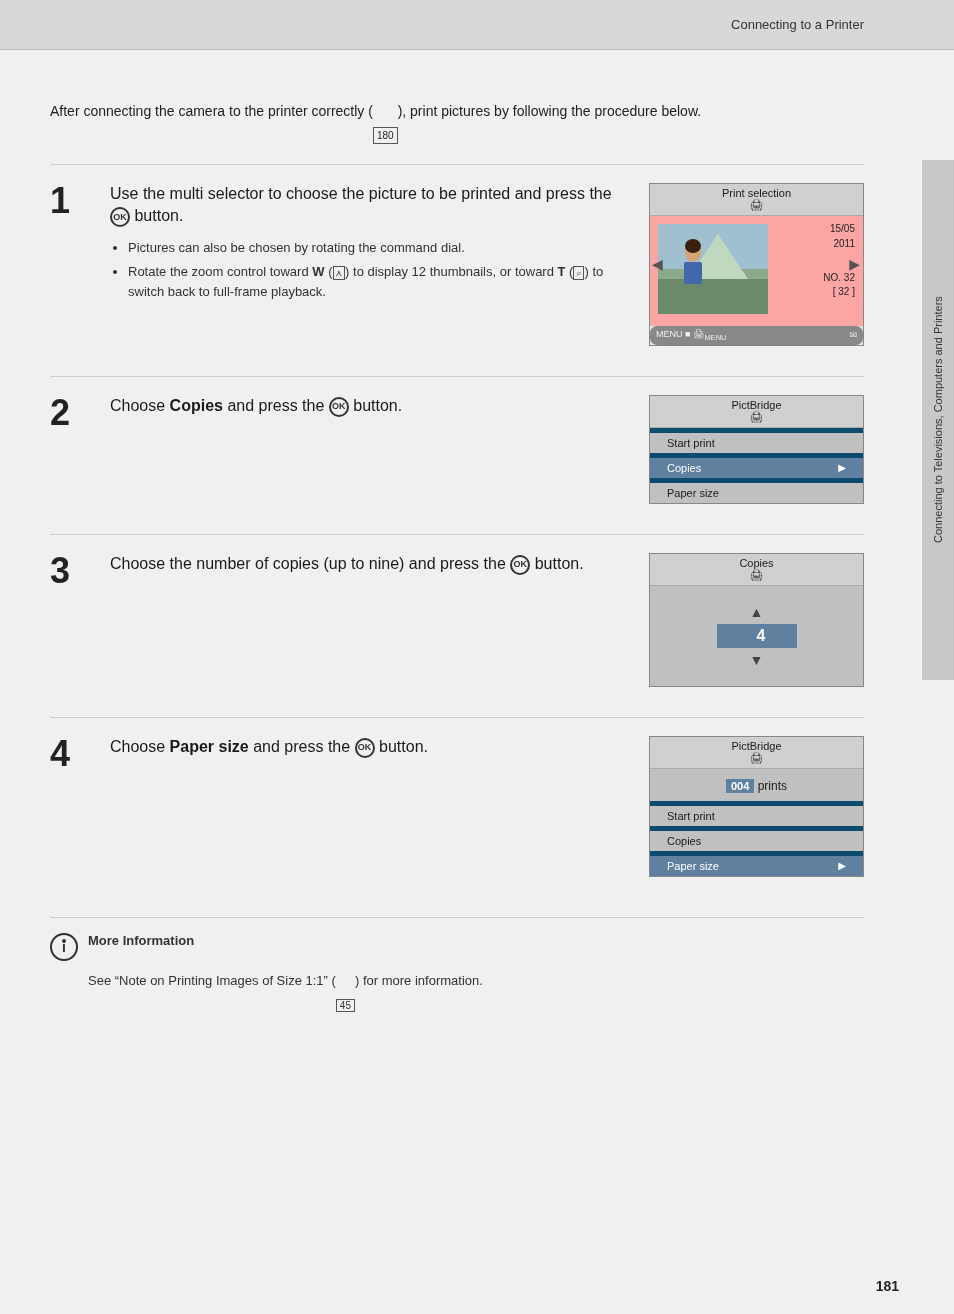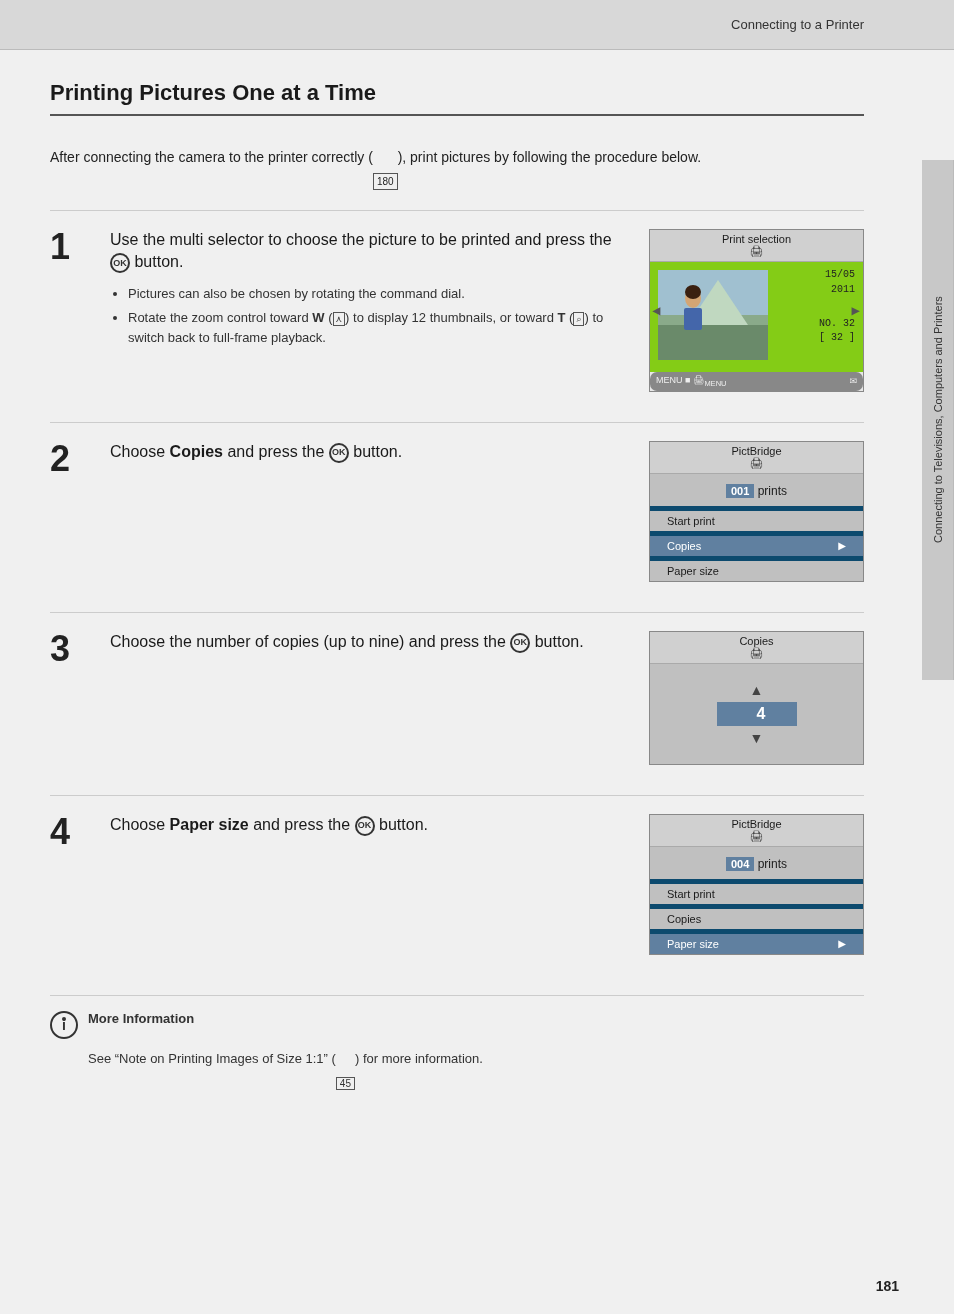--- a/index.html
+++ b/index.html
@@ -137,24 +137,23 @@
       flex-direction: column;
     }
 
     .screen-body {
       padding: 0;
       background: #c8c8c8;
     }
 
     
     .print-selection-screen .screen-body {
-      background: #84cc16;
+      background: #fca5a5;
       position: relative;
       height: 130px;
-      font-family: Liberation Mono, monospace;
     }
 
     .photo-area {
       position: absolute;
       left: 8px;
       top: 8px;
       width: 110px;
       height: 90px;
       background: #7a8a7a;
       overflow: hidden;
@@ -299,21 +298,20 @@
 <div class="page-header">
   <span class="page-header-title">Connecting to a Printer</span>
 </div>
 
 <div class="side-tab">
   <span>Connecting to Televisions, Computers and Printers</span>
 </div>
 
 <div class="main-content">
 
-  <h1 class="section-title">Printing Pictures One at a Time</h1>
 
   <p class="intro-text">
     After connecting the camera to the printer correctly (<span class="book-ref">180</span>), print pictures by following the procedure below.
   </p>
 
   <div class="step">
     <div class="step-number">1</div>
     <div class="step-content">
       <div class="step-instruction">
         Use the multi selector to choose the picture to be printed and press the
@@ -374,24 +372,20 @@
         <span class="ok-btn">OK</span> button.
       </div>
     </div>
 
     <div class="screen-mockup pictbridge-screen">
       <div class="screen-header">
         <span>PictBridge</span>
         <span>🖨</span>
       </div>
       <div class="screen-body">
-        <div class="prints-display">
-          <span class="prints-count">001</span>
-          <span> prints</span>
-        </div>
         <div class="menu-item">
           <span>Start print</span>
         </div>
         <div class="menu-item highlighted">
           <span>Copies</span>
           <span class="arrow">▶</span>
         </div>
         <div class="menu-item">
           <span>Paper size</span>
         </div>

